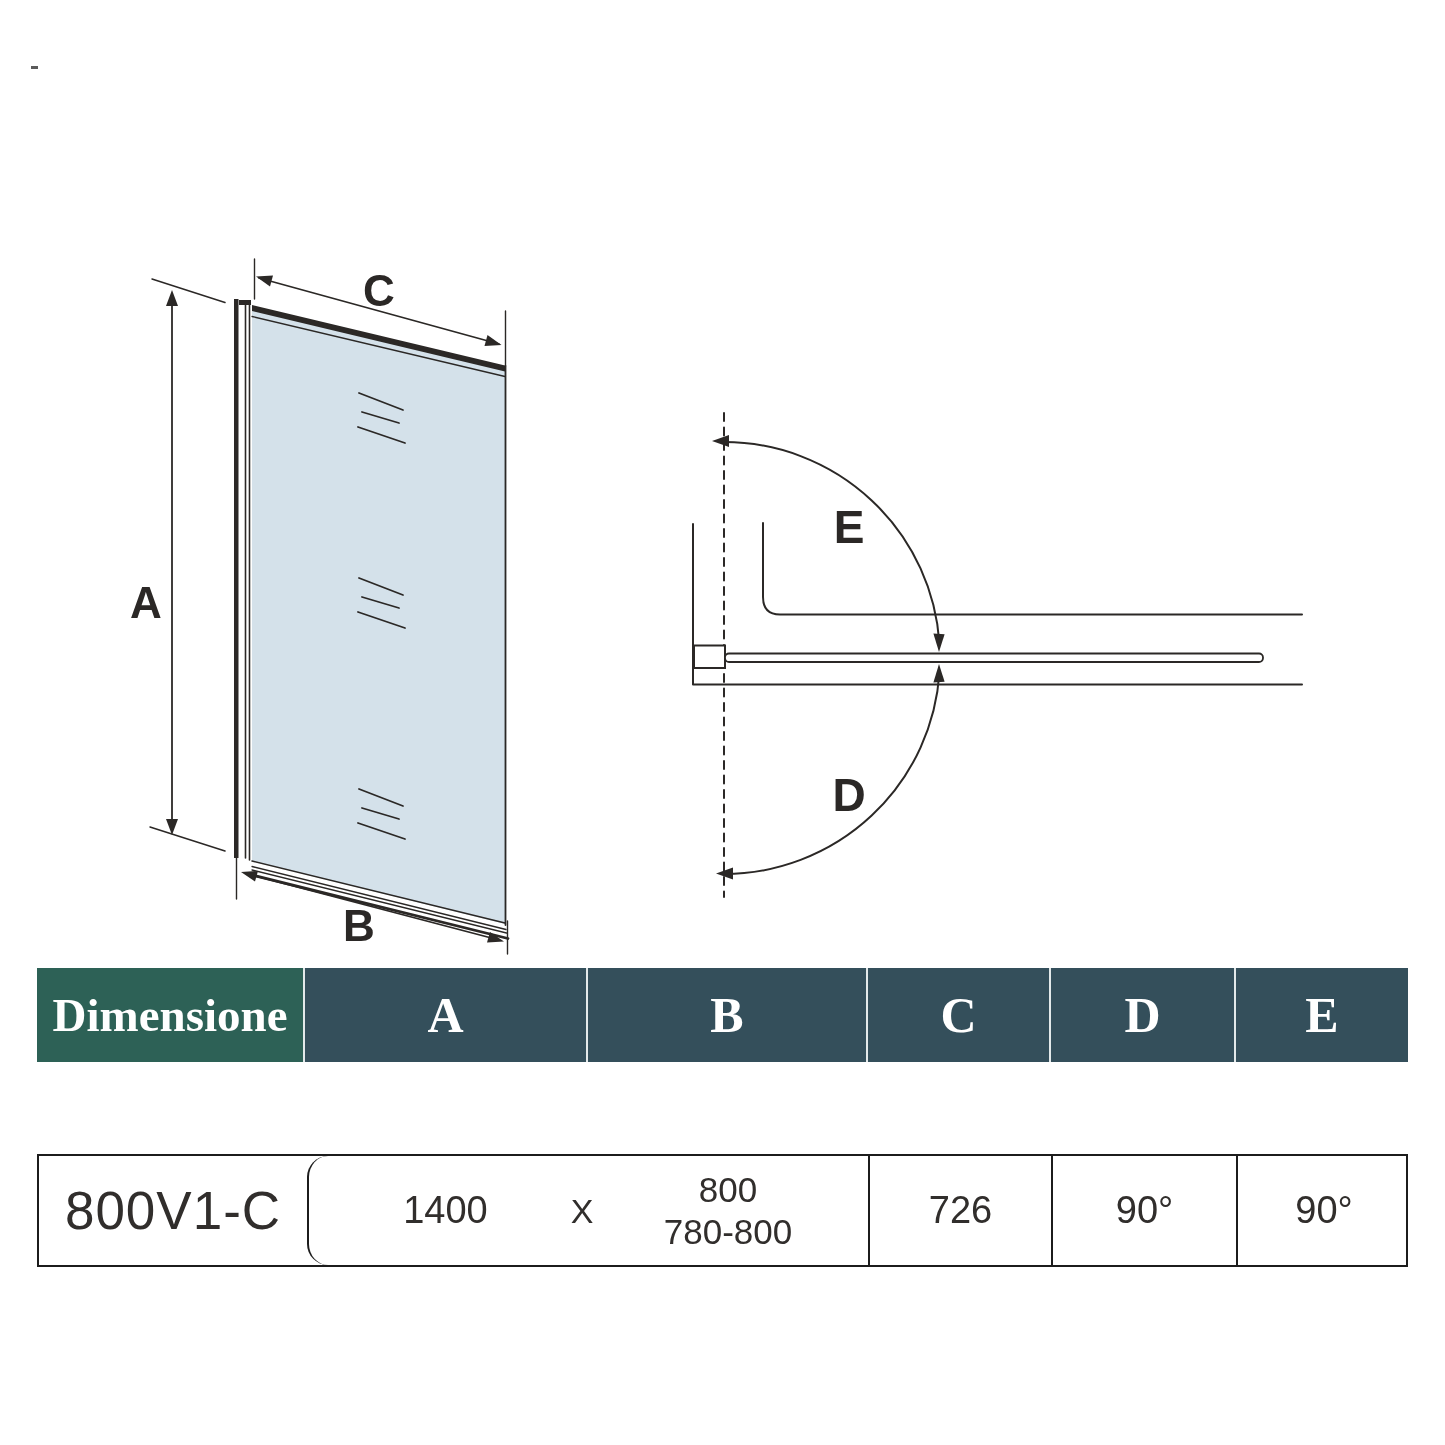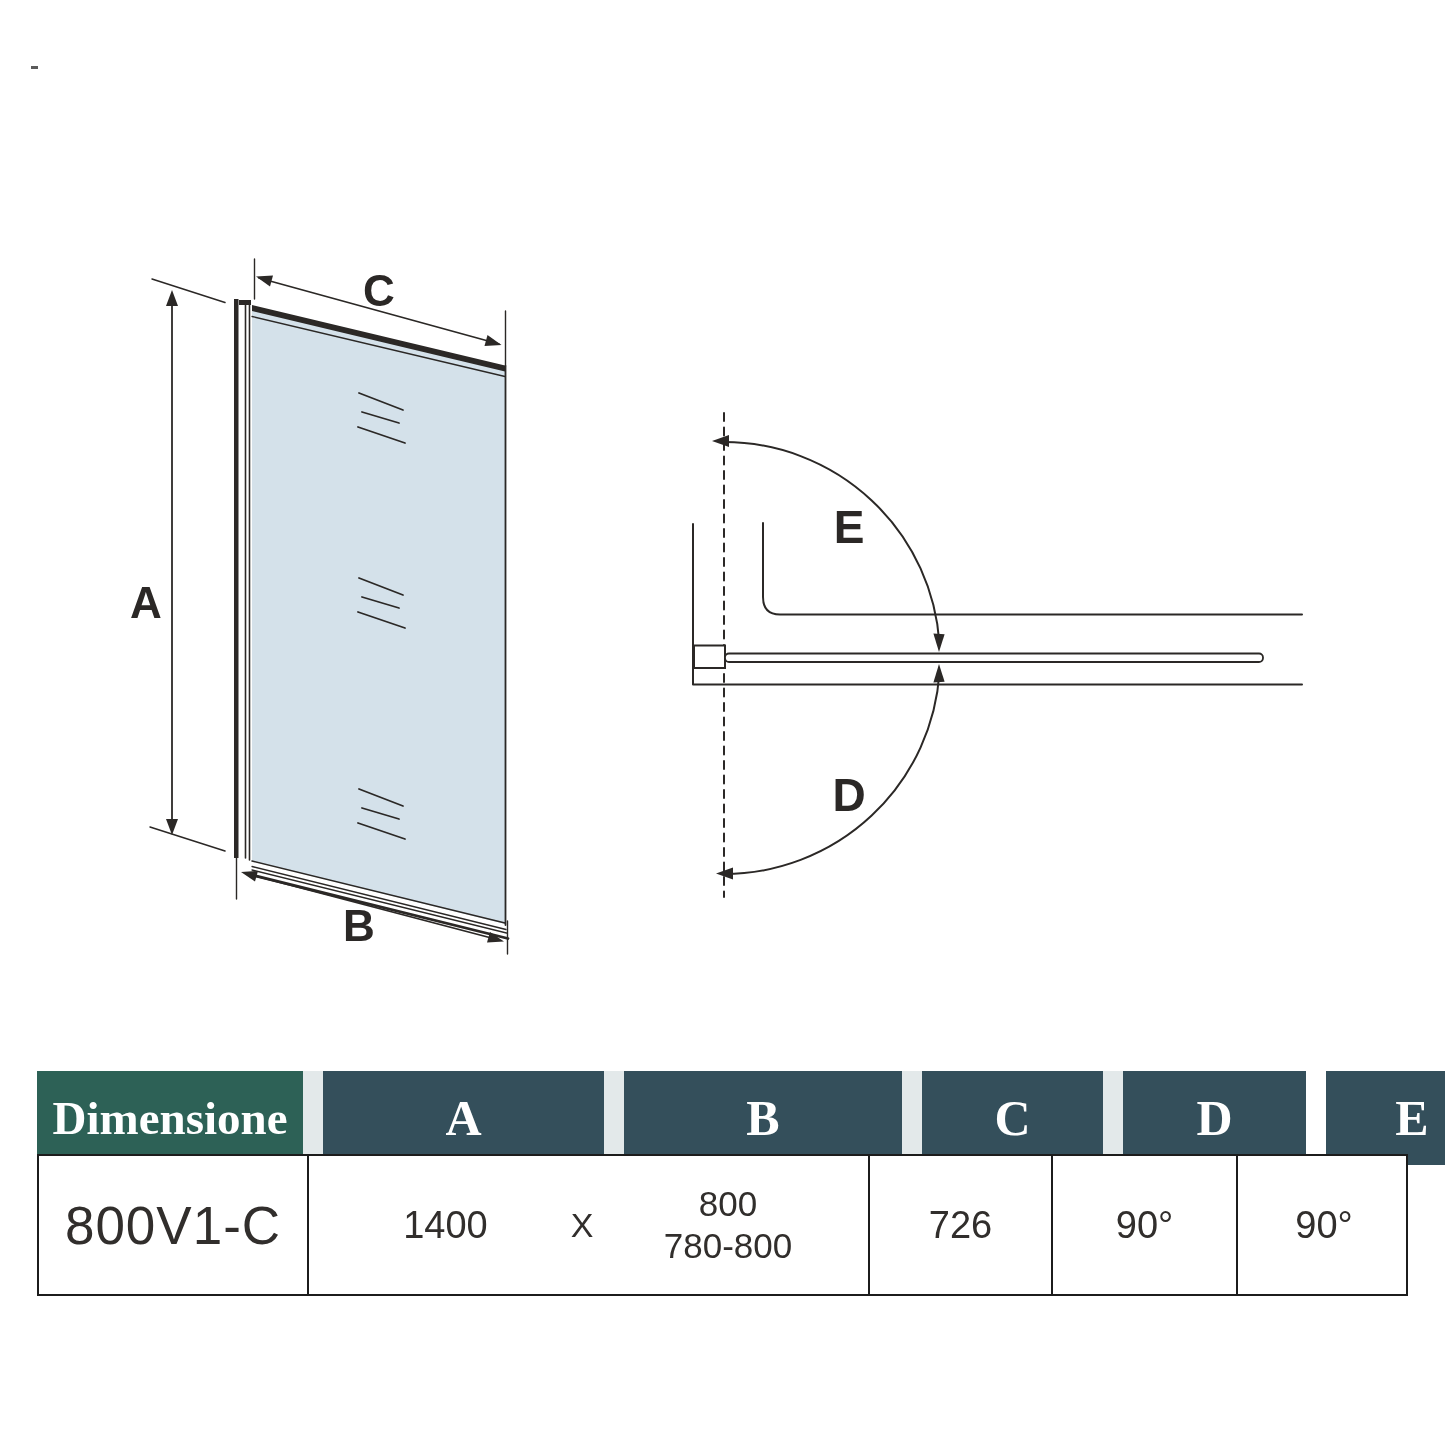--- a/index.html
+++ b/index.html
@@ -6,38 +6,38 @@
   .canvas{position:relative;width:1445px;height:1445px;background:#ffffff;overflow:hidden;
           font-family:"Liberation Sans",sans-serif;}
   svg{position:absolute;top:0;left:0;}
 
   .dim-label{font-family:"Liberation Sans",sans-serif;font-weight:700;font-size:44px;fill:var(--line);}
   .swing-label{font-family:"Liberation Sans",sans-serif;font-weight:700;font-size:46px;fill:var(--line);}
 
   .artifact{position:absolute;left:31px;top:66px;width:7px;height:3px;background:#5b5b5b;}
 
   
-  .thead{position:absolute;left:37px;top:1071px;width:1252px;height:94px;
-         display:flex;gap:20px;background:var(--separator);}
+  .thead{position:absolute;left:37px;top:968px;width:1252px;height:94px;
+         display:flex;gap:2px;background:var(--separator);}
   .th{display:flex;align-items:center;justify-content:center;
       background:var(--header_slate);color:var(--header_text);
       font-family:"Liberation Serif",serif;font-weight:700;font-size:50px;}
   .th.first{background:var(--header_green);font-size:47px;}
   .w-dim{flex:0 0 266px;} .w-a{flex:0 0 281px;} .w-b{flex:0 0 278px;}
   .w-c{flex:0 0 181px;} .w-d{flex:0 0 183px;} .w-e{flex:0 0 172px;}
 
   
-  .trow{position:absolute;left:37px;top:1154px;width:1371px;height:142px;
+  .trow{position:absolute;left:37px;top:1154px;width:1371px;height:113px;
         display:flex;border:2.5px solid var(--row_border);box-sizing:border-box;
         background:#fff;color:var(--cell_text);}
   .td{display:flex;align-items:center;justify-content:center;font-size:38px;
       box-sizing:border-box;}
   .td.bordered{border-left:2.5px solid var(--row_border);}
   .td.model{flex:0 0 268px;font-size:53px;letter-spacing:1px;}
-  .td.merged{flex:0 0 561px;position:relative;}
+  .td.merged{flex:0 0 561px;position:relative;border-radius:21px;}
   .td.colc{flex:0 0 183px;} .td.cold{flex:0 0 185px;} .td.cole{flex:0 0 174px;}
   .merged .val-h{position:absolute;left:0;top:0;width:273px;height:100%;
                  display:flex;align-items:center;justify-content:center;}
   .merged .val-x{position:absolute;left:273px;top:50%;transform:translate(-50%,-50%);
                  font-size:34px;}
   .merged .val-w{position:absolute;left:419px;top:50%;transform:translate(-50%,-50%);
                  font-size:35px;line-height:42px;text-align:center;white-space:pre;}
 </style>
 </head>
 <body>

